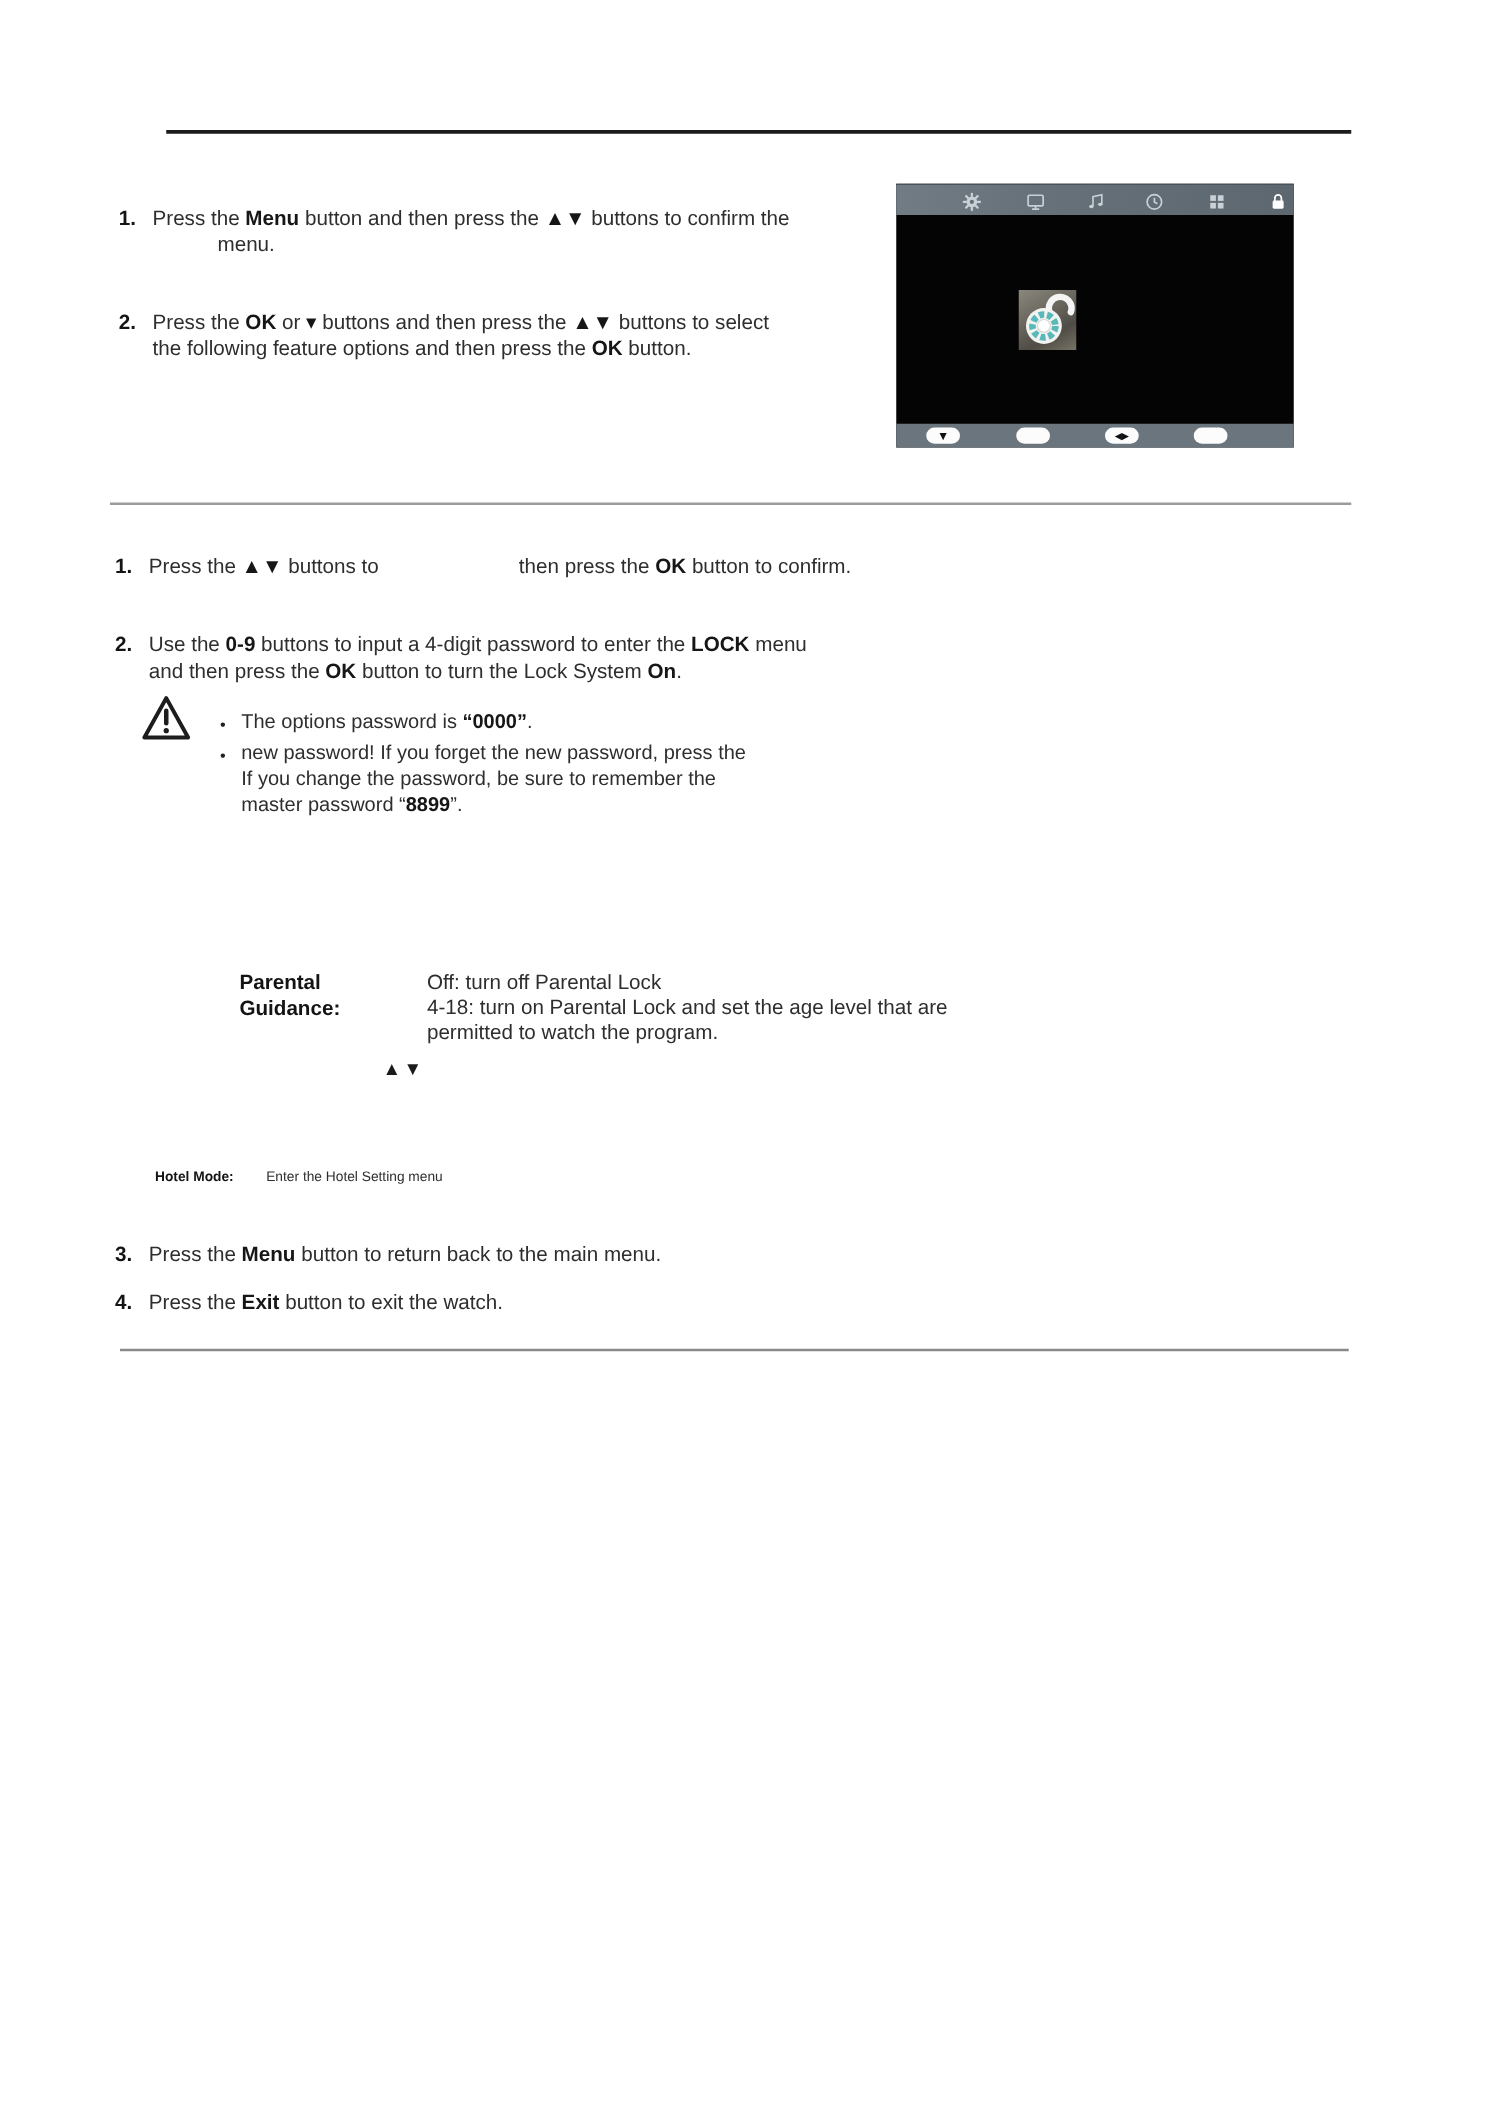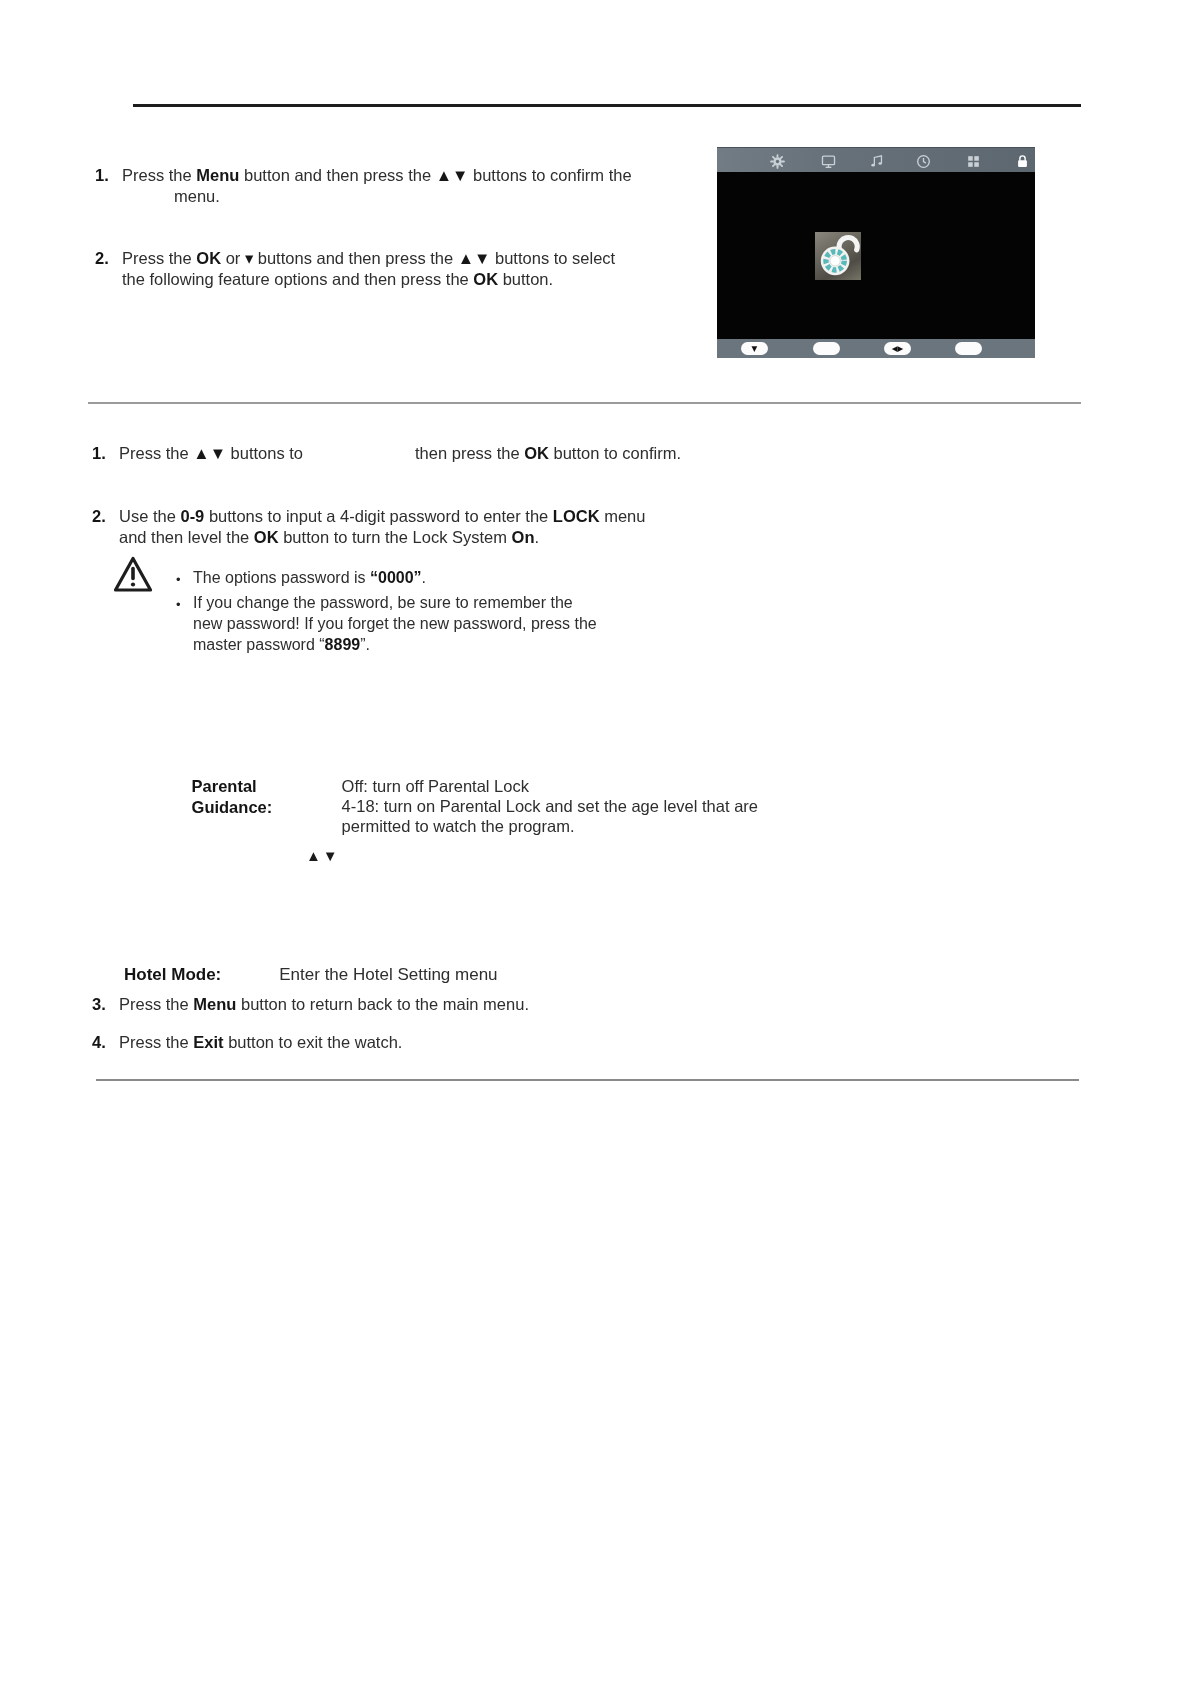--- a/index.html
+++ b/index.html
@@ -37,21 +37,21 @@
   .warning-list { position: absolute; left: 176px; top: 567px; width: 460px; font-size: 16px; line-height: 21px; }
   .warning-item { display: flex; margin-bottom: 2px; }
   .warning-item .dot { width: 17px; flex: 0 0 17px; font-size: 13px; padding-top: 2px; color: #222; }
 
   .parental { position: absolute; left: 118px; top: 776px; display: flex; width: 640px; justify-content: flex-end; }
   .parental .label { font-weight: bold; color: #141414; width: 150px; flex: 0 0 150px; }
   .parental .val { line-height: 20px; }
 
   .arrows-line { position: absolute; left: 306px; top: 845px; font-size: 15px; color: #1a1a1a; letter-spacing: 2px; }
 
-  .hotel { position: absolute; left: 124px; top: 964px; display: flex; font-size: 17px; gap: 32px; }
+  .hotel { position: absolute; left: 124px; top: 932px; display: flex; font-size: 11px; }
   .hotel .label { font-weight: bold; color: #141414; margin-right: 26px; }
 
   #step3 { left: 92px; top: 994px; width: 620px; }
   #step4 { left: 92px; top: 1032px; width: 620px; }
 
   
   .tv {
     position: absolute; left: 717px; top: 147px; width: 318px; height: 211px;
     background: #040404;
   }
@@ -192,41 +192,41 @@
     <div class="num">1.</div>
     <div class="lines">
       <div><span><span>Press the </span><span class="b">▲▼</span><span> buttons to</span></span><span class="gap"></span><span><span>then press the </span><span class="b">OK</span><span> button to confirm.</span></span></div>
     </div>
   </div>
 
   <div class="step" id="sec2-step2">
     <div class="num">2.</div>
     <div class="lines">
       <div><span>Use the </span><span class="b">0-9</span><span> buttons to input a 4-digit password to enter the </span><span class="b">LOCK</span><span> menu</span></div>
-      <div><span>and then level the </span><span class="b">OK</span><span> button to turn the Lock System </span><span class="b">On</span><span>.</span></div>
+      <div><span>and then press the </span><span class="b">OK</span><span> button to turn the Lock System </span><span class="b">On</span><span>.</span></div>
     </div>
   </div>
 
   <div class="warning-icon">
     <svg viewBox="0 0 42 39">
       <path d="M21 3.5 L38.5 35 H3.5 Z" fill="none" stroke="#1d1d1d" stroke-width="3.2" stroke-linejoin="round"></path>
       <path d="M21 13.5v10" stroke="#1d1d1d" stroke-width="3.6" stroke-linecap="round"></path>
       <circle cx="21" cy="29.5" r="2.1" fill="#1d1d1d"></circle>
     </svg>
   </div>
   <div class="warning-list">
     <div class="warning-item">
       <span class="dot">•</span>
       <span><span>The options password is </span><span class="b">“0000”</span><span>.</span></span>
     </div>
     <div class="warning-item">
       <span class="dot">•</span>
       <span>
+        <span style="display:block"><span>new password! If you forget the new password, press the</span></span>
         <span style="display:block"><span>If you change the password, be sure to remember the</span></span>
-        <span style="display:block"><span>new password! If you forget the new password, press the</span></span>
         <span style="display:block"><span>master password “</span><span class="b">8899</span><span>”.</span></span>
       </span>
     </div>
   </div>
 
   <div class="parental">
     <div class="label">Parental Guidance:</div>
     <div class="val">
       <div>Off: turn off Parental Lock</div>
       <div>4-18: turn on Parental Lock and set the age level that are</div>

